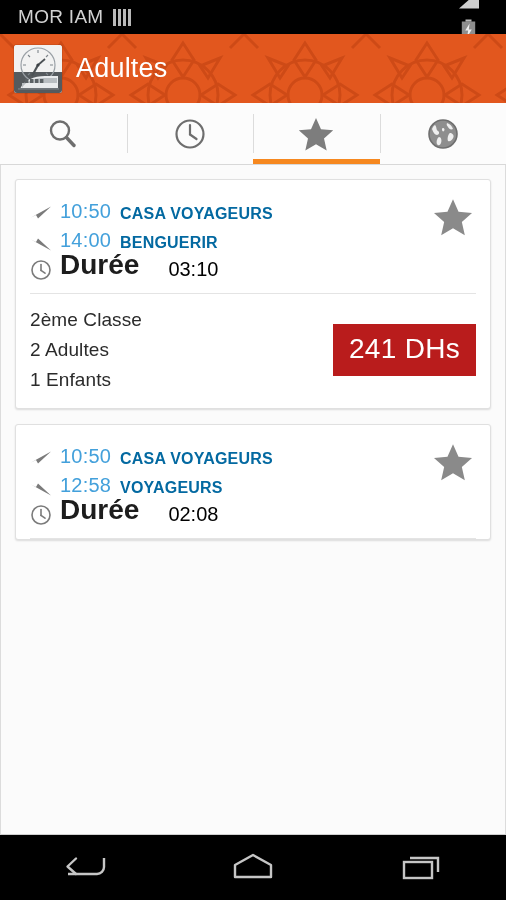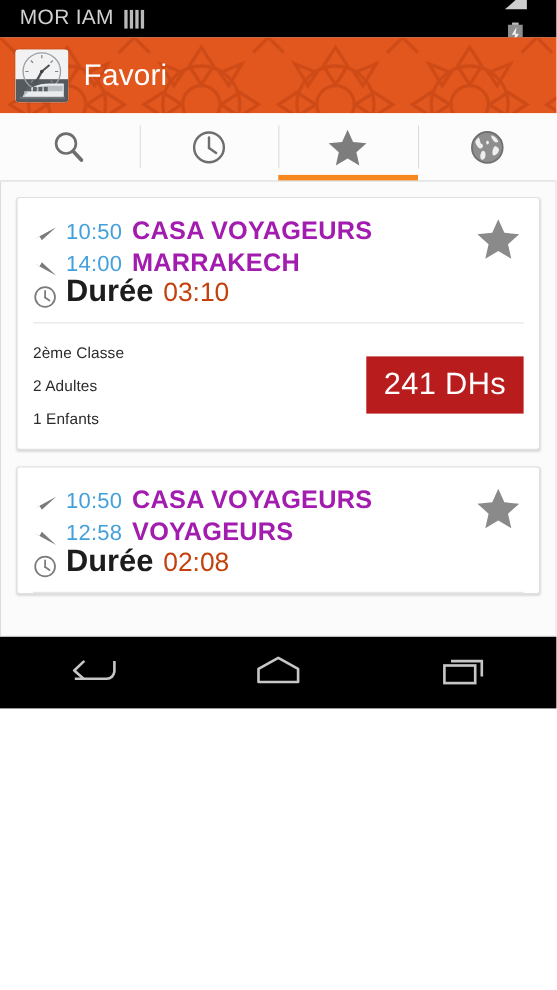--- a/index.html
+++ b/index.html
@@ -8,21 +8,21 @@
     width: 506px;
     height: 900px;
     overflow: hidden;
     background: #ffffff;
     font-family: "Liberation Sans", sans-serif;
   }
 
   #phone {
     position: relative;
     width: 506px;
-    height: 644px;
+    height: 900px;
     display: flex;
     flex-direction: column;
     background: #ffffff;
     border-radius: 27px;
   }
 
   
   .status-bar {
     height: 34px;
     flex: 0 0 34px;
@@ -176,55 +176,56 @@
     align-items: center;
     justify-content: flex-start;
   }
   .trip-time {
     color: #43A0DB;
     font-size: 20px;
     margin-right: 9px;
     letter-spacing: 0.2px;
   }
   .trip-station {
-    color: #a21caf;
-    font-size: 23px;
+    color: #0369a1;
+    font-size: 16px;
     font-weight: bold;
     letter-spacing: 0.2px;
   }
   .duration-label {
     color: #1d1d1d;
     font-size: 28px;
     font-weight: bold;
     margin-right: 9px;
   }
   .duration-value {
-    color: #c2410c;
-    font-size: 24px;
+    color: #000000;
+    font-size: 20px;
+    margin-left: 20px;
   }
   .fav-star {
     flex: 0 0 auto;
     padding: 2px 2px 0 6px;
   }
 
   .card-divider {
     height: 1px;
     background: #e4e4e4;
     margin: 0 14px;
   }
 
   .card-bottom {
     padding: 11px 14px 13px 14px;
     display: flex;
     align-items: center;
     justify-content: space-between;
   }
   .pax-lines { display: flex; flex-direction: column; }
   .pax-line {
-    font-size: 14px;
+    font-size: 19px;
     color: #2b2b2b;
     line-height: 30px;
     letter-spacing: 0.1px;
   }
   .price-badge {
     background: #b91c1c;
     color: #ffffff;
     font-size: 28px;
     padding: 9px 16px 11px 16px;
     letter-spacing: 0.3px;
@@ -329,21 +330,21 @@
         <path d="M8 43 C12 36 20 33 30 33 L43 33 L43 38 L8 38 Z" fill="#b9bec2"></path>
         <g fill="#5b6165">
           <rect x="11" y="34" width="3.4" height="4"></rect>
           <rect x="16" y="34" width="3.4" height="4"></rect>
           <rect x="21" y="34" width="3.4" height="4"></rect>
           <rect x="26" y="34" width="3.4" height="4"></rect>
         </g>
         <rect x="4" y="43" width="41" height="1.8" fill="#6f757a"></rect>
       </svg>
     </div>
-    <div class="app-title">Favori</div>
+    <div class="app-title">Adultes</div>
   </div>
 
   <div class="tab-bar">
 
     <div class="tab">
       <span>
         <svg width="36" height="36" viewBox="0 0 36 36">
           <circle cx="15" cy="14.5" r="9" fill="none" stroke="#6e6e6e" stroke-width="2.4"></circle>
           <line x1="21.5" y1="21.5" x2="29" y2="29.5" stroke="#6e6e6e" stroke-width="3.4" stroke-linecap="round"></line>
         </svg>
@@ -401,21 +402,21 @@
             <span class="trip-station">CASA VOYAGEURS</span>
           </div>
 
           <div class="trip-row">
             <span class="trip-icon">
               <svg width="24" height="18" viewBox="0 0 24 18">
                 <polygon points="1,5.5 21,16.5 8,4.5 6,8" fill="#7b7b7b"></polygon>
               </svg>
             </span>
             <span class="trip-time">14:00</span>
-            <span class="trip-station">MARRAKECH</span>
+            <span class="trip-station">BENGUERIR</span>
           </div>
 
           <div class="trip-row">
             <span class="trip-icon">
               <svg width="22" height="22" viewBox="0 0 22 22">
                 <circle cx="11" cy="11" r="9" fill="none" stroke="#7b7b7b" stroke-width="1.6"></circle>
                 <line x1="11" y1="5.5" x2="11" y2="11.4" stroke="#7b7b7b" stroke-width="1.6" stroke-linecap="round"></line>
                 <line x1="11" y1="11.4" x2="15" y2="14.2" stroke="#7b7b7b" stroke-width="1.6" stroke-linecap="round"></line>
               </svg>
             </span>

